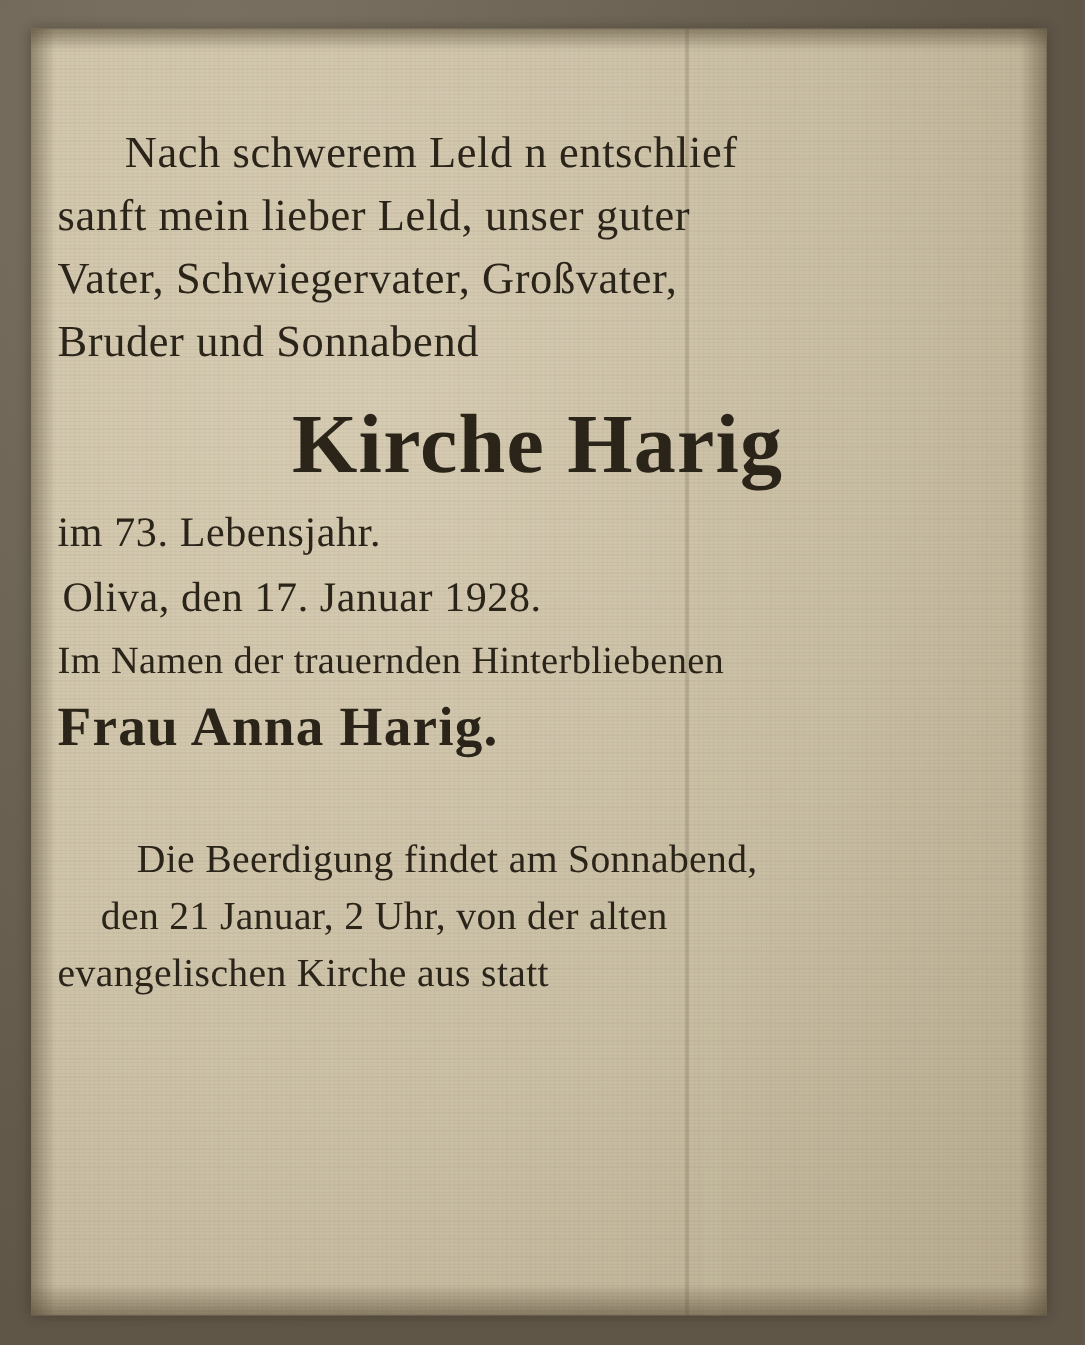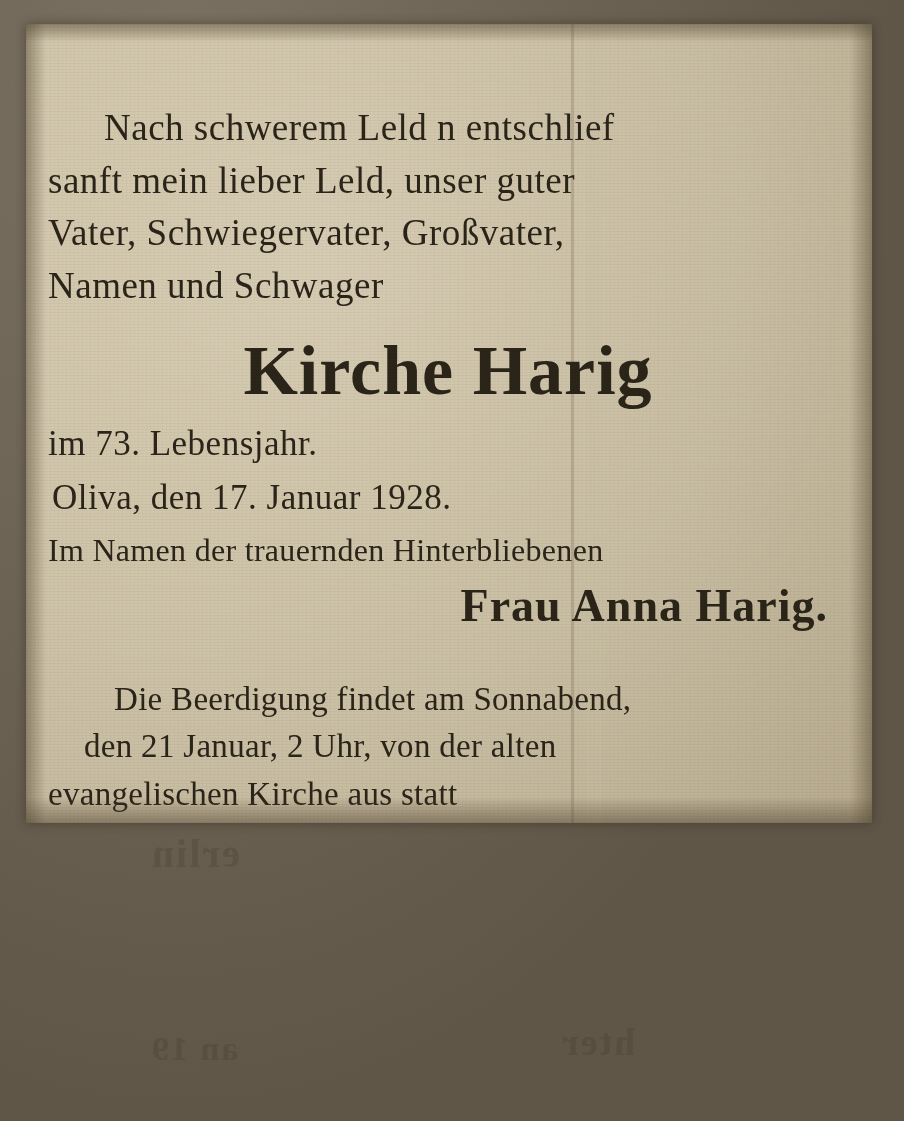--- a/index.html
+++ b/index.html
@@ -39,21 +39,21 @@
   .ghost.g2 { left: 150px; top: 830px; font-size: 40px; }
   .ghost.g3 { left: 560px; top: 1020px; font-size: 38px; }
   .ghost.g4 { left: 150px; top: 1030px; font-size: 34px; }
 
   
   #clipping {
     position: absolute;
     left: 26px;
     top: 24px;
     width: 846px;
-    height: 799px;
+    height: 1072px;
     background:
       linear-gradient(100deg, rgba(255,255,255,0.05) 0%, rgba(0,0,0,0.04) 100%),
       radial-gradient(ellipse at 35% 30%, #d8cdb3 0%, #cdc2a6 55%, #bdb093 100%);
     box-shadow: 0 0 10px rgba(40,33,22,0.45);
   }
 
   
   .seam {
     position: absolute;
     top: 0;
@@ -138,22 +138,22 @@
 
   .on-behalf {
     font-size: 32px;
     margin: 0 0 10px 0;
     letter-spacing: 0.3px;
   }
 
   .widow {
     font-size: 46px;
     font-weight: bold;
-    text-align: right;
-    margin: 8px 0 44px 0;
+    text-align: left;
+    margin: 8px 0 62px 0;
     letter-spacing: 1px;
     padding-right: 20px;
   }
 
   .funeral {
     font-size: 33px;
     line-height: 1.45;
     letter-spacing: 0.3px;
     margin: 0;
   }
@@ -175,21 +175,21 @@
 
     <div class="seam s2"></div>
     <div class="seam s1"></div>
 
     <div id="notice">
 
       <p class="lead">
         <span class="l1">Nach schwerem Leld n entschlief</span>
         <span class="l2">sanft mein lieber Leld, unser guter</span>
         <span class="l3">Vater, Schwiegervater, Großvater,</span>
-        <span class="l4">Namen und Schwager</span>
+        <span class="l4">Bruder und Sonnabend</span>
       </p>
 
       <h1 class="name">Kirche Harig</h1>
 
       <p class="age">im 73. Lebensjahr.</p>
 
       <p class="place-date">Oliva, den 17. Januar 1928.</p>
 
       <p class="on-behalf">Im Namen der trauernden Hinterbliebenen</p>
 

